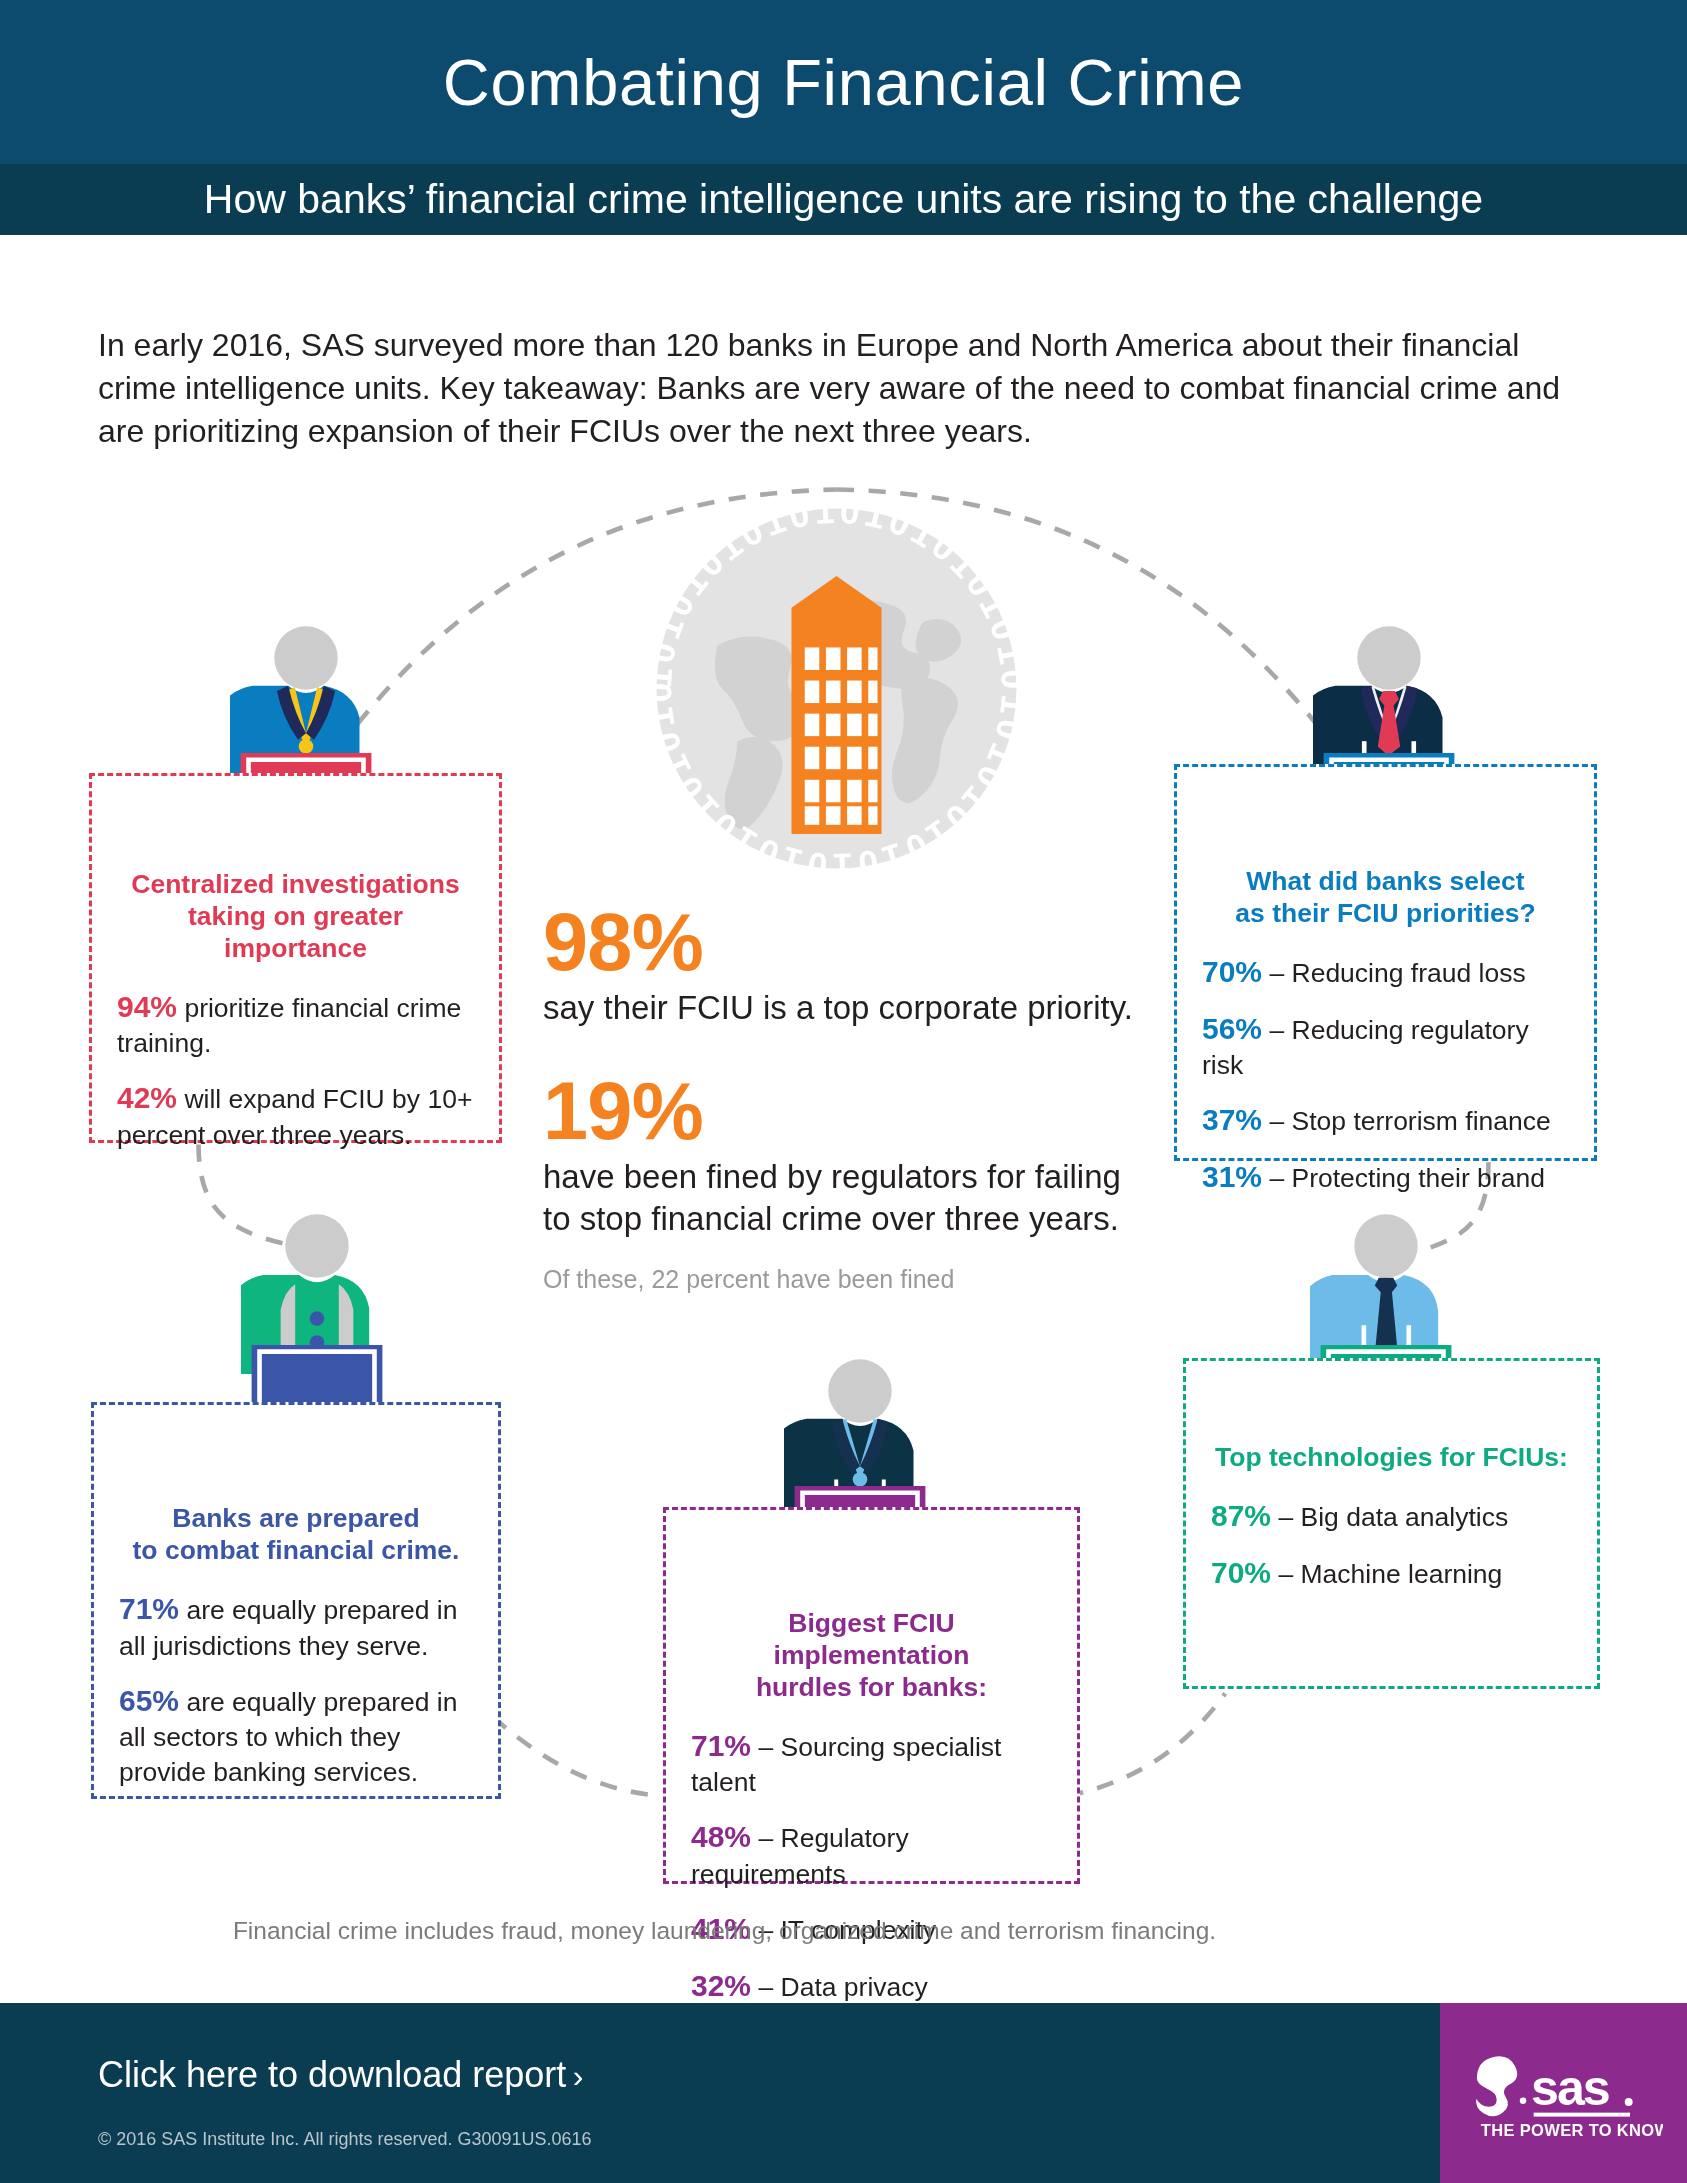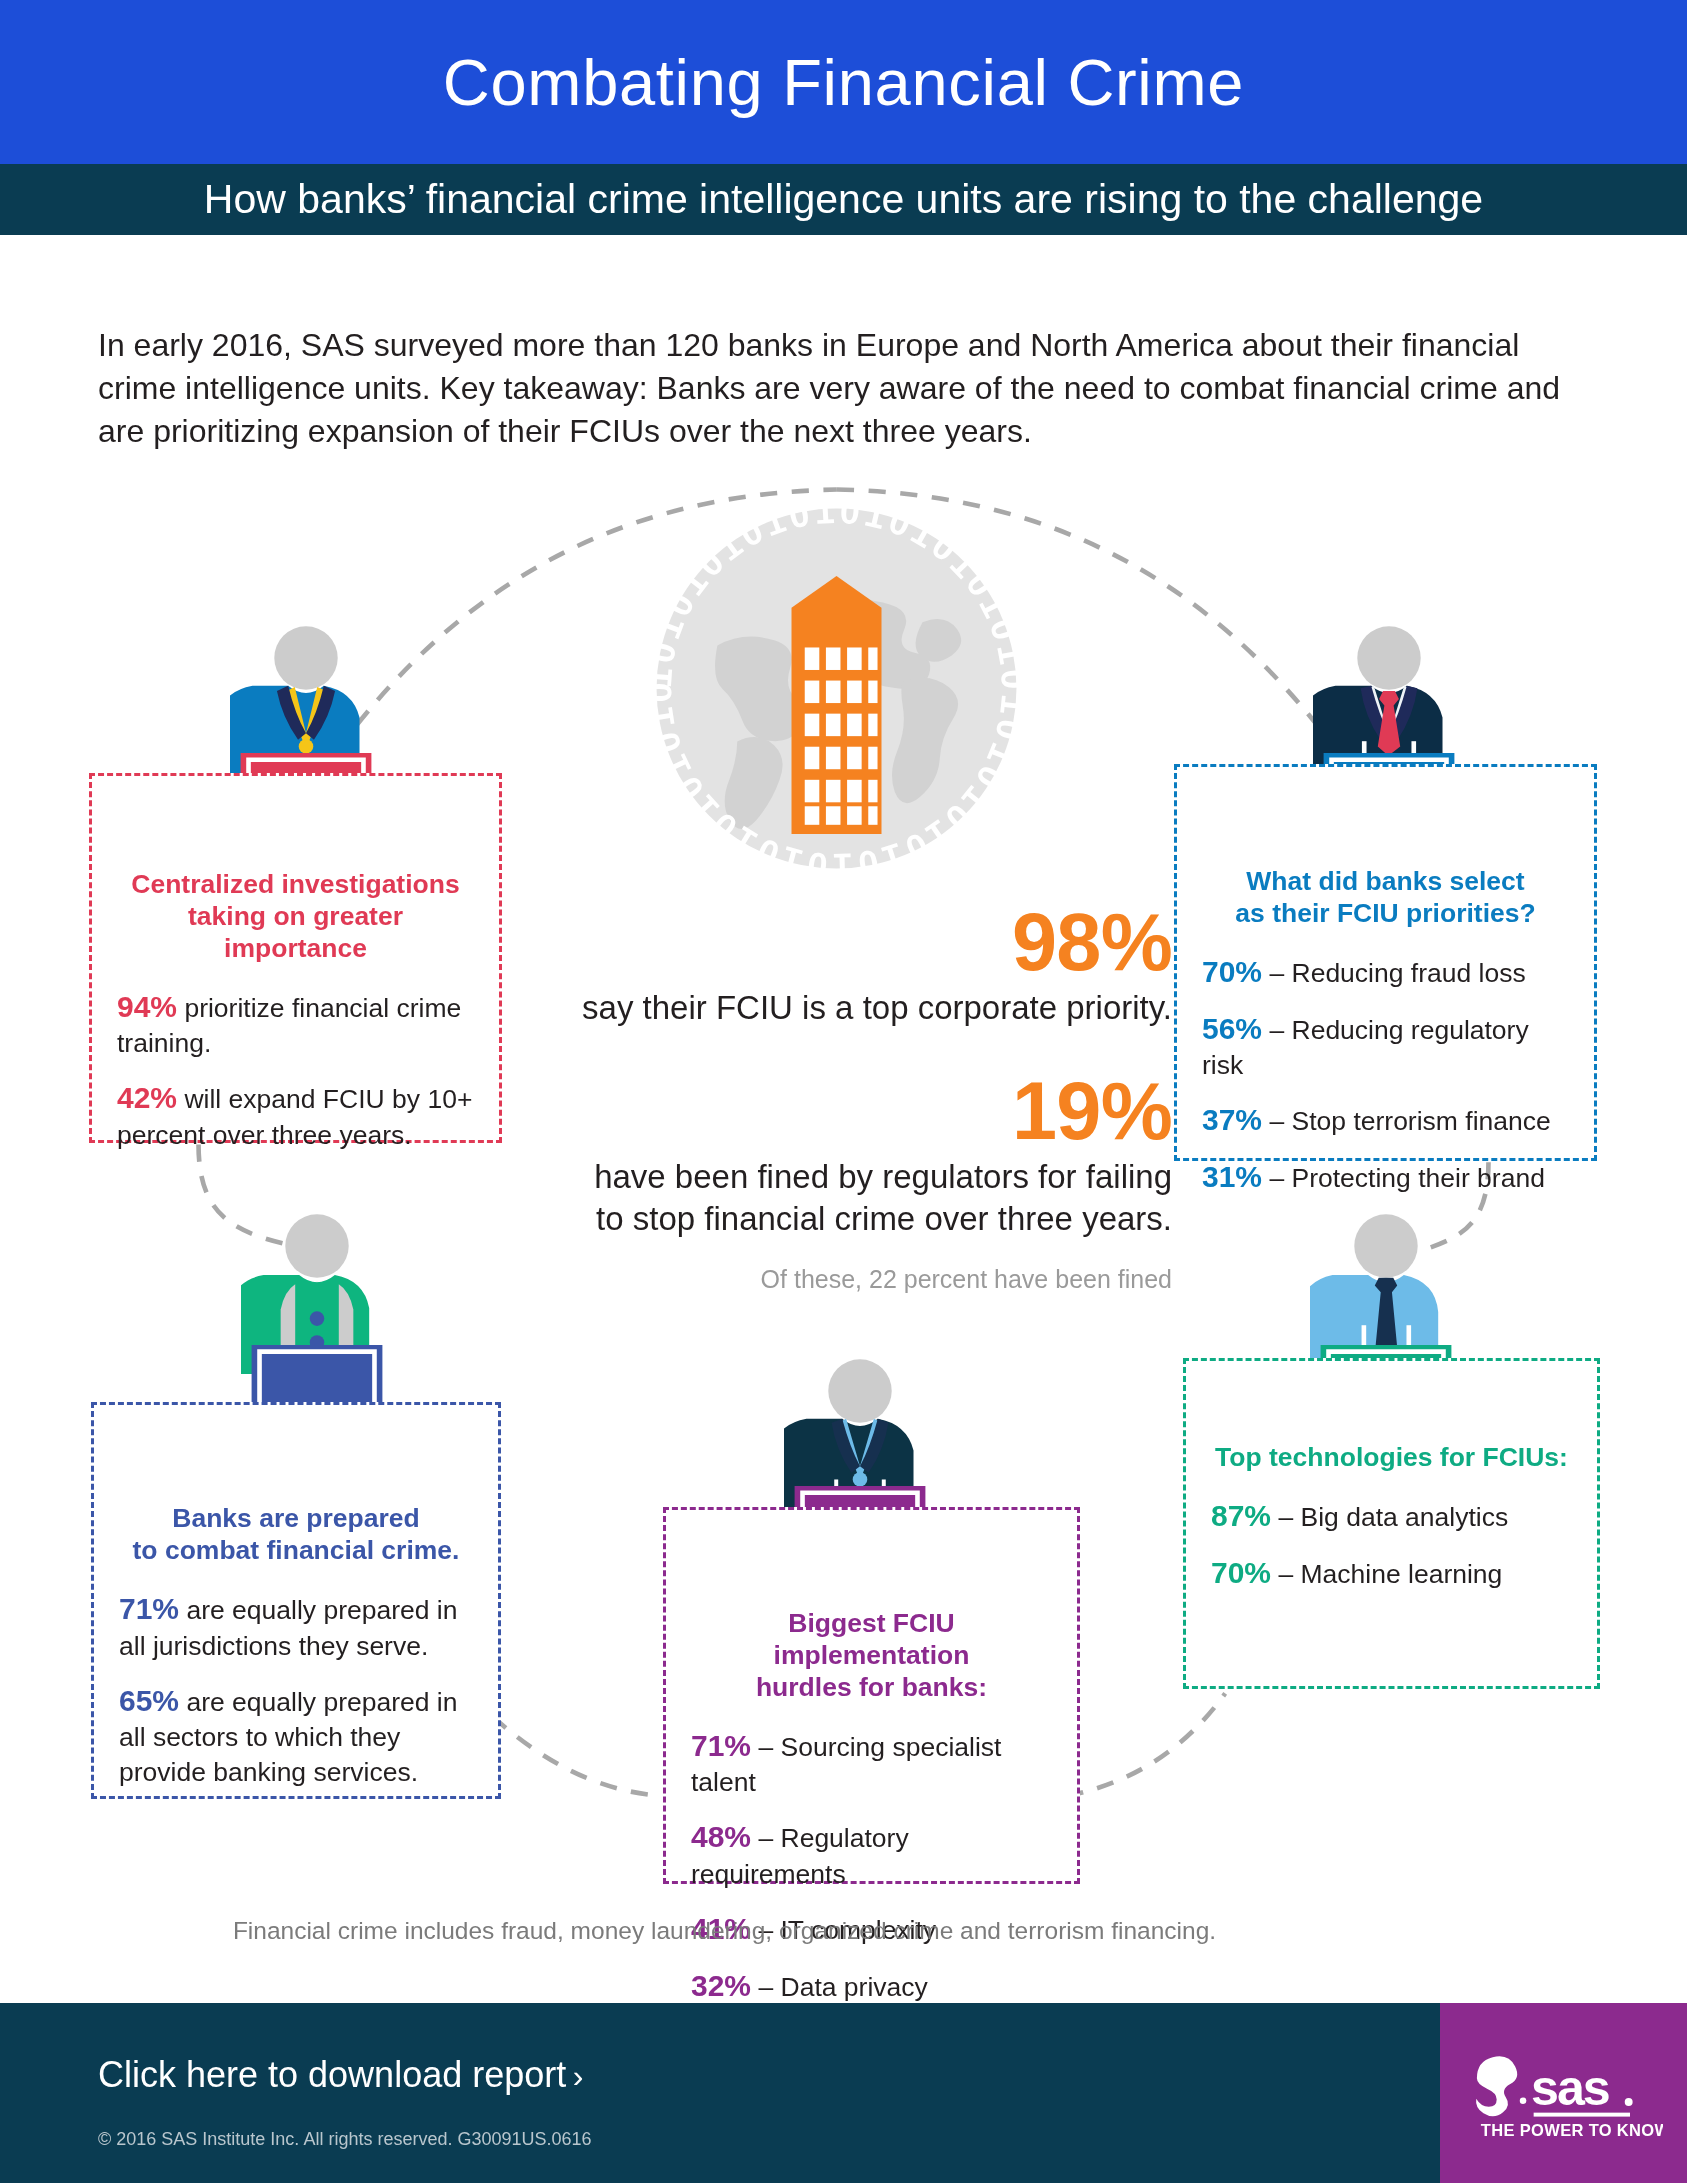--- a/index.html
+++ b/index.html
@@ -7,21 +7,21 @@
   body {
     font-family: "Liberation Sans", sans-serif;
     background: #ffffff;
     position: relative;
     overflow: hidden;
   }
 
   
   .banner-purple {
     position: absolute; left: 0; top: 0; width: 1687px; height: 164px;
-    background: #1d4ed8;
+    background: #0c4a6e;
     display: flex; align-items: center; justify-content: center;
   }
   .banner-purple h1 {
     color: #ffffff; font-size: 65px; font-weight: 400; letter-spacing: 0.7px;
     line-height: 1;
   }
   .banner-navy {
     position: absolute; left: 0; top: 164px; width: 1687px; height: 71px;
     background: #0a3c52;
     display: flex; align-items: center; justify-content: center;
@@ -37,22 +37,22 @@
   }
 
   
   .globe-wrap {
     position: absolute; left: 638px; top: 490px; width: 397px; height: 397px;
   }
   .globe-svg { position: absolute; left: 0; top: 0; }
 
   
   .center-stats {
-    position: absolute; left: 570px; top: 900px; width: 602px;
-    text-align: right;
+    position: absolute; left: 543px; top: 900px; width: 602px;
+    text-align: left;
   }
   .big-pct {
     font-size: 81px; font-weight: 700; color: #f58220; line-height: 1.05;
     letter-spacing: -0.7px;
   }
   .big-sub {
     font-size: 33px; color: #231f20; line-height: 1.22; margin-top: 2.6px;
   }
   .gap-36 { height: 41px; }
   .note {

